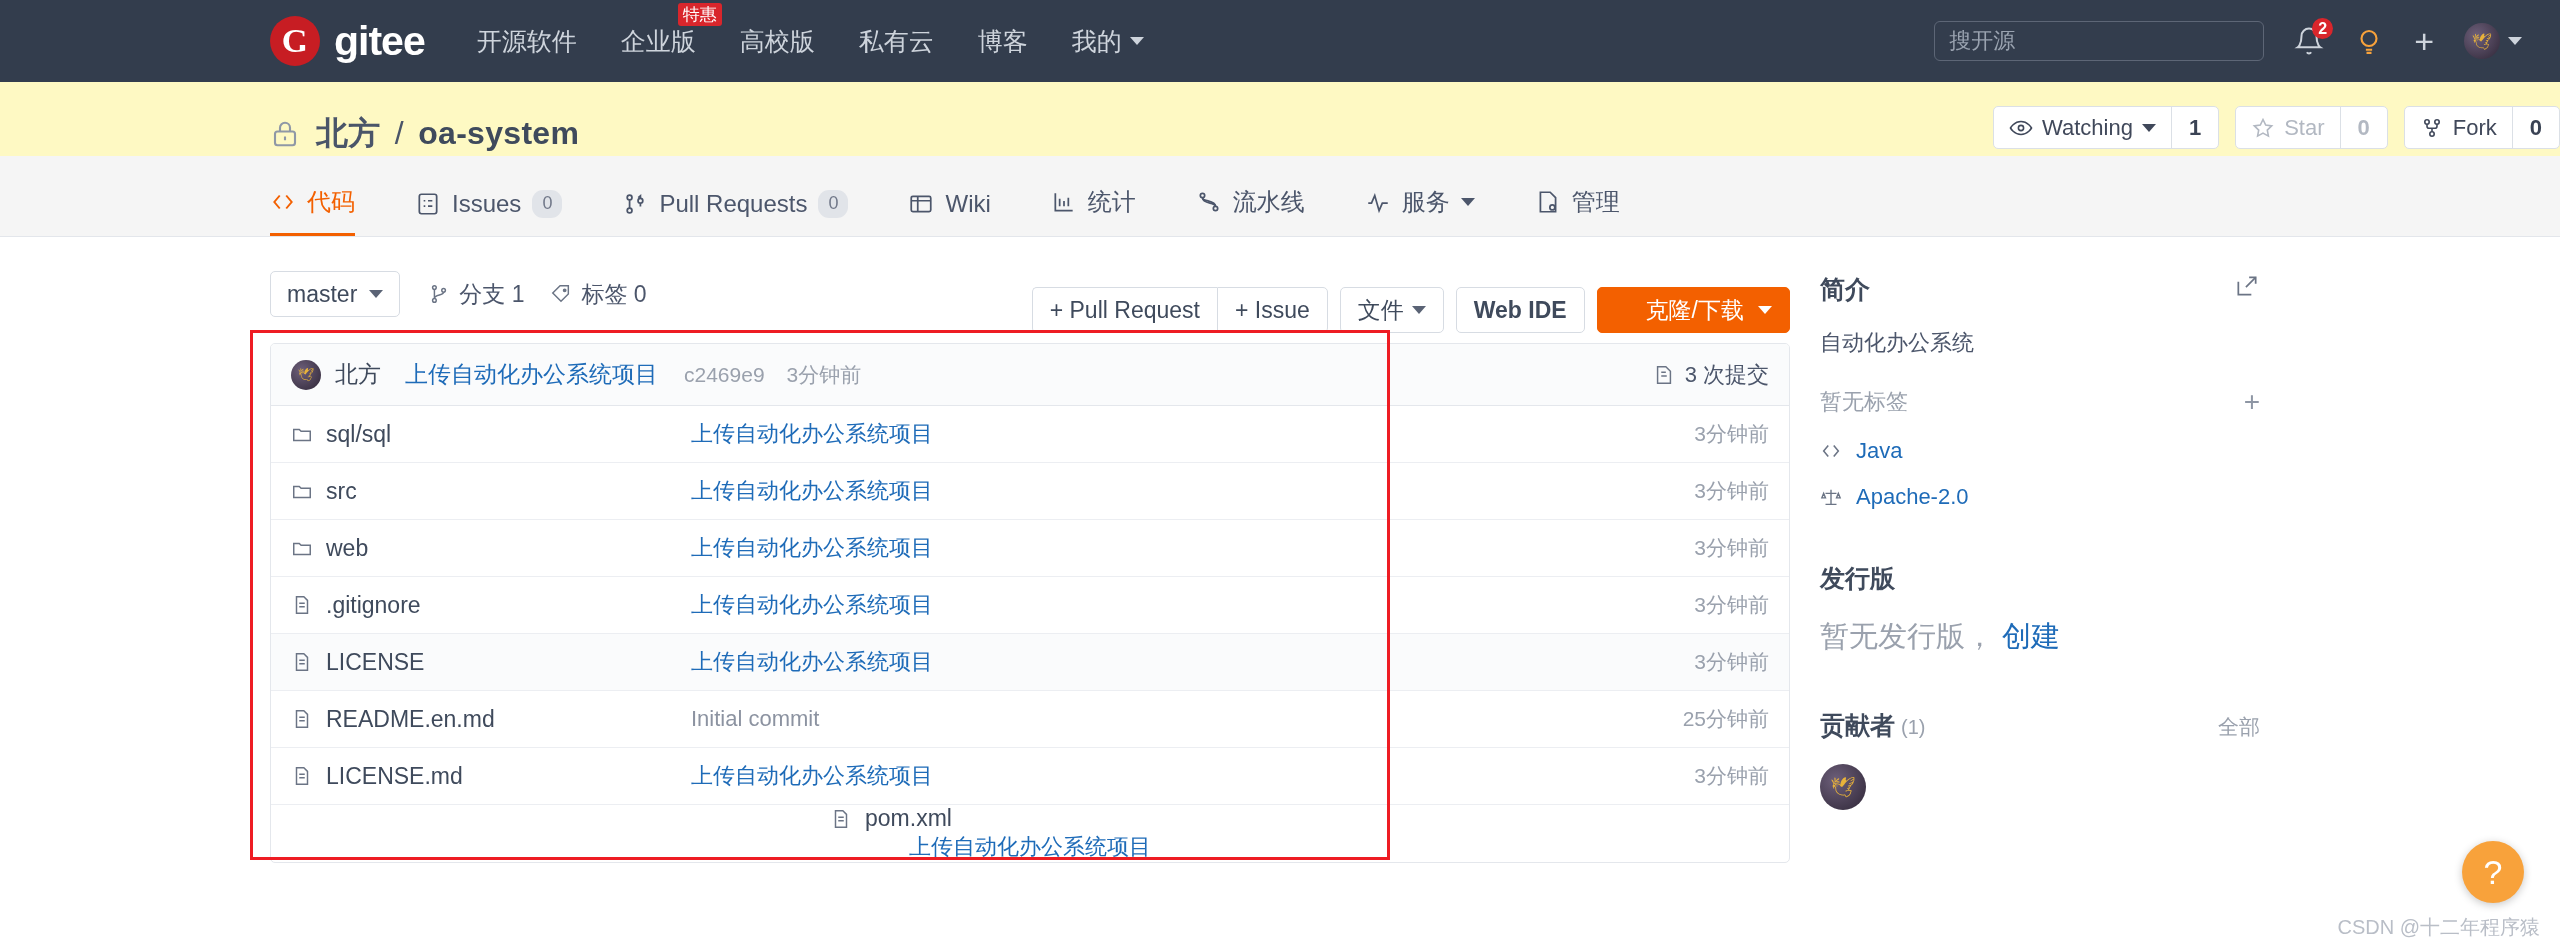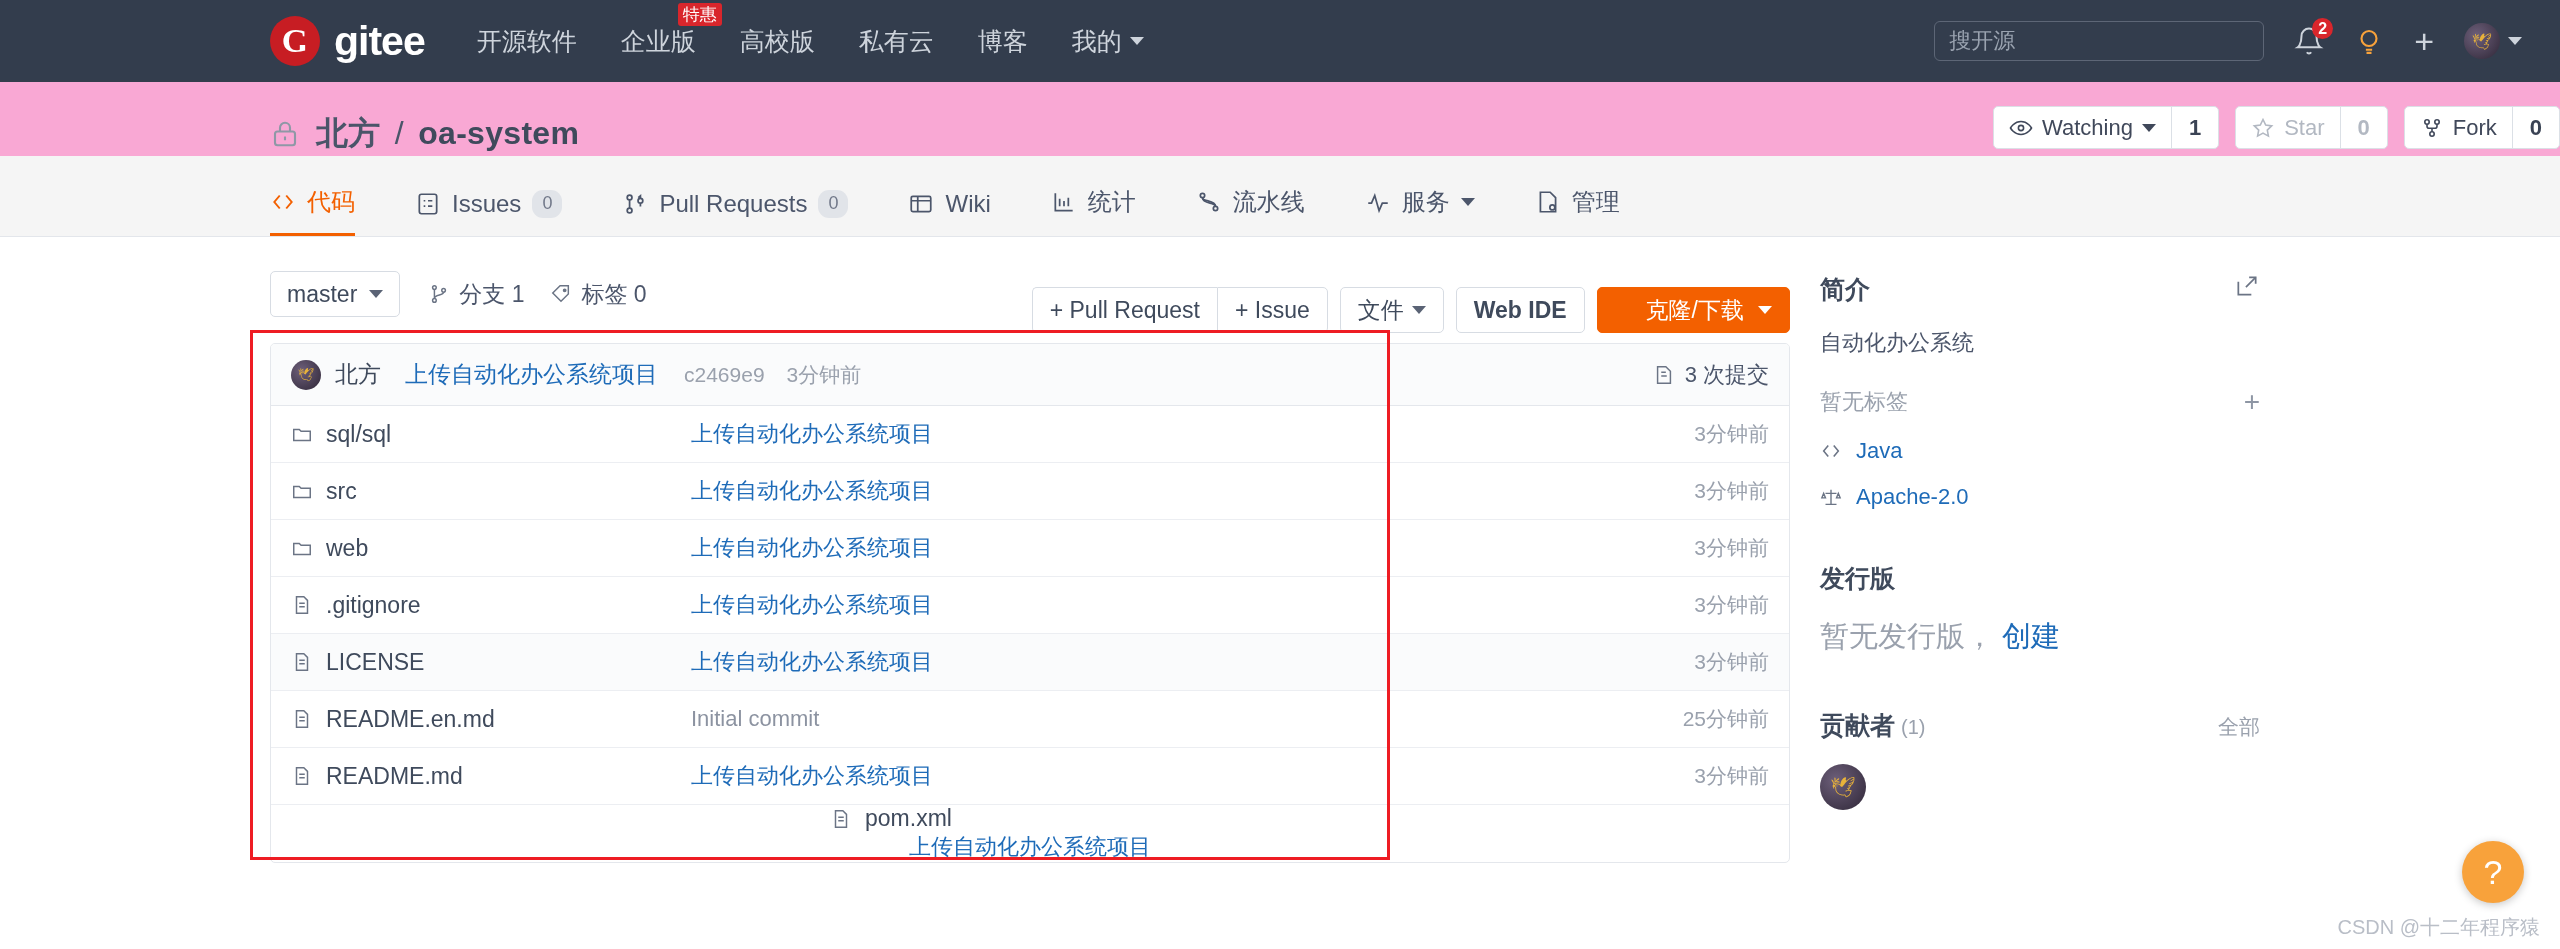--- a/index.html
+++ b/index.html
@@ -64,21 +64,21 @@
   .plus-ico { color: #ced4dc; font-size: 34px; line-height: 1; cursor: pointer; font-weight: 300;}
   .avatar-sm {
     width: 36px; height: 36px; border-radius: 50%;
     background: radial-gradient(circle at 35% 35%, #6d5f7a, #2e2636);
     display:inline-block; position:relative;
   }
   .avatar-sm::after{ content:"🕊"; position:absolute; inset:0; font-size:16px; color:#e8b23a;
                      display:flex; align-items:center; justify-content:center; }
 
   
-  .repo-head { background: #f9a8d4; padding: 30px 0 0 0; }
+  .repo-head { background: #fef9c3; padding: 30px 0 0 0; }
   .repo-title-row { display: flex; align-items: center; padding: 0 0 0 270px; position: relative; }
   .lock-ico { margin-right: 16px; display:flex; }
   .repo-title { font-size: 32px; font-weight: bold; color: #4a5569; letter-spacing: .3px; }
   .repo-title .owner { color: #4a5569; }
   .repo-title .sep { color: #4a5569; margin: 0 5px; font-weight: 400;}
   .repo-title .name { color: #3f4a5c; }
 
   .repo-actions { position: absolute; right: 0; top: -6px; display: flex; gap: 16px; }
   .btn-group { display: flex; align-items: stretch; border: 1px solid #dbe0e6;
                border-radius: 5px; overflow: hidden; background: #fff; height: 43px; }
@@ -493,21 +493,21 @@
         <div class="f-msg">Initial commit</div>
         <div class="f-time">25分钟前</div>
       </div>
 
       <div class="f-row">
         <div class="f-name">
           <svg width="22" height="22" viewBox="0 0 24 24" fill="none" stroke="#6b7485" stroke-width="1.6">
               <path d="M6 3h8l4 4v14H6z"></path>
               <path d="M9 10h6M9 14h6"></path>
             </svg>
-          <span class="lnk">README.md</span>
+          <span class="lnk">LICENSE.md</span>
         </div>
         <div class="f-msg link">上传自动化办公系统项目</div>
         <div class="f-time">3分钟前</div>
       </div>
 
       <div class="f-row">
         <div class="f-name">
           <svg width="22" height="22" viewBox="0 0 24 24" fill="none" stroke="#6b7485" stroke-width="1.6">
               <path d="M6 3h8l4 4v14H6z"></path>
               <path d="M9 10h6M9 14h6"></path>

